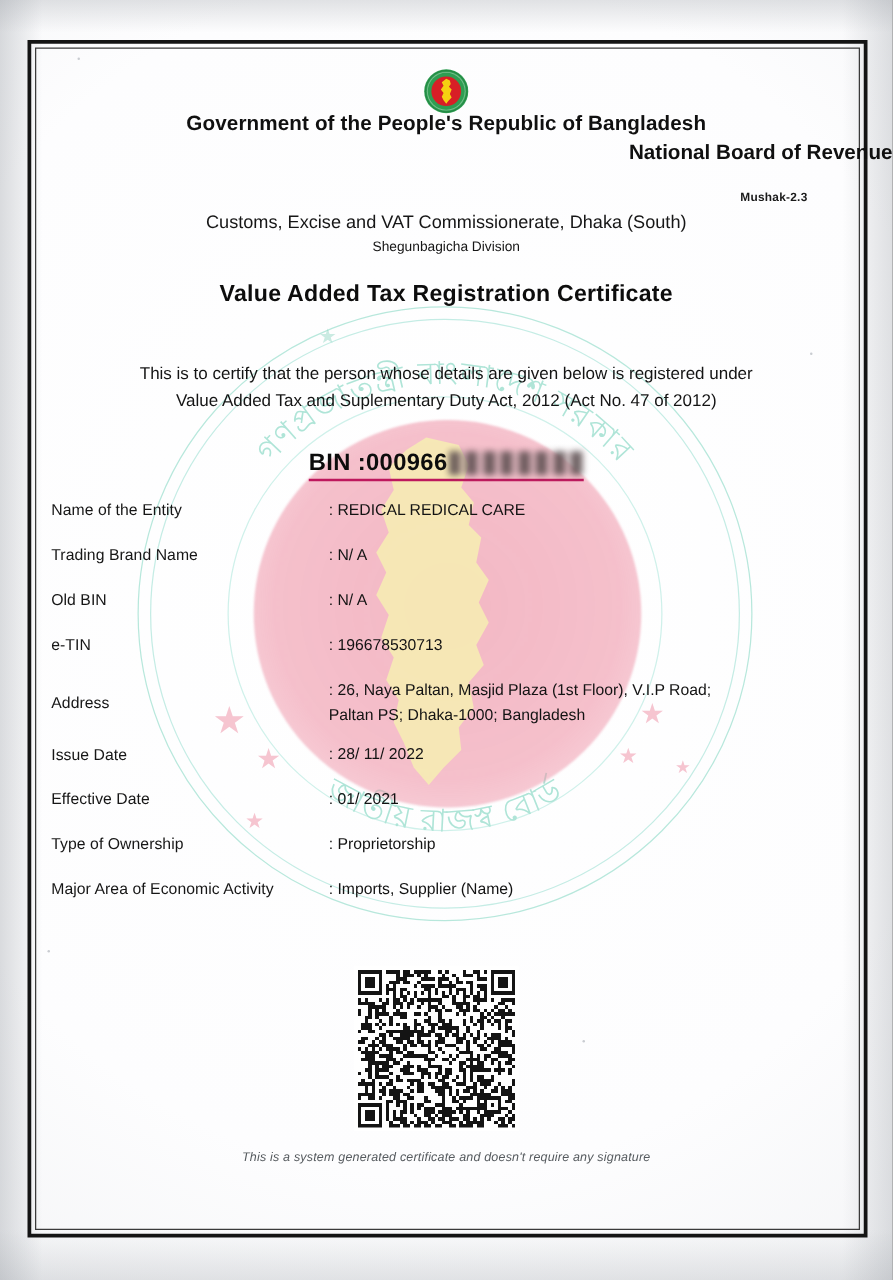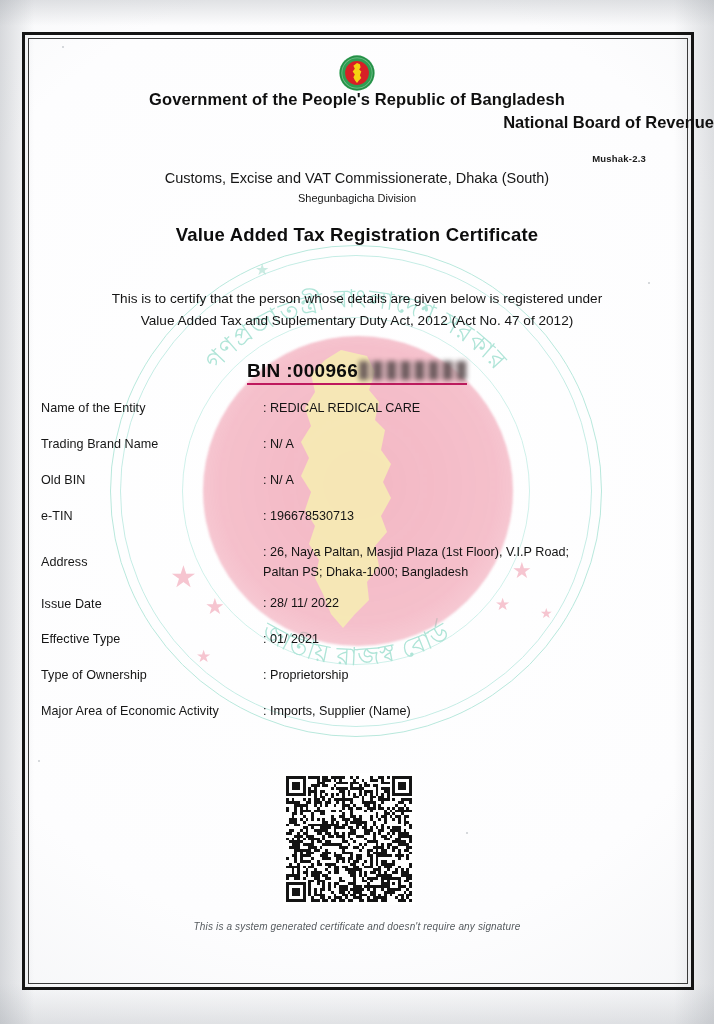--- a/index.html
+++ b/index.html
@@ -390,21 +390,21 @@
       <div class="dvalue">: 26,  Naya Paltan, Masjid  Plaza (1st  Floor), V.I.P Road;
  Paltan PS; Dhaka-1000; Bangladesh</div>
     </div>
 
     <div class="drow">
       <div class="dlabel">Issue Date</div>
       <div class="dvalue">: 28/ 11/ 2022</div>
     </div>
 
     <div class="drow">
-      <div class="dlabel">Effective Type</div>
+      <div class="dlabel">Effective Date</div>
       <div class="dvalue">: 01/ 2021</div>
     </div>
 
     <div class="drow">
       <div class="dlabel">Type of Ownership</div>
       <div class="dvalue">: Proprietorship</div>
     </div>
 
     <div class="drow">
       <div class="dlabel">Major Area of Economic Activity</div>

